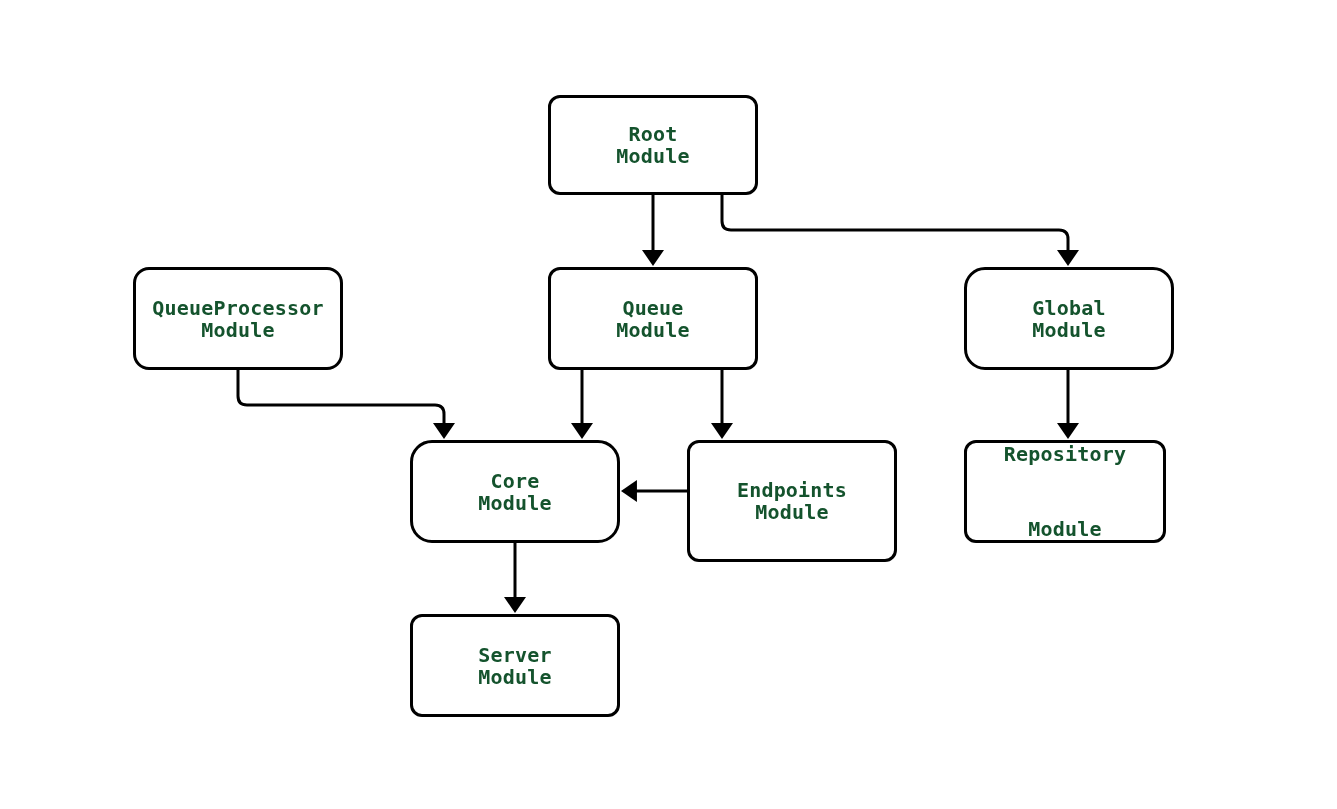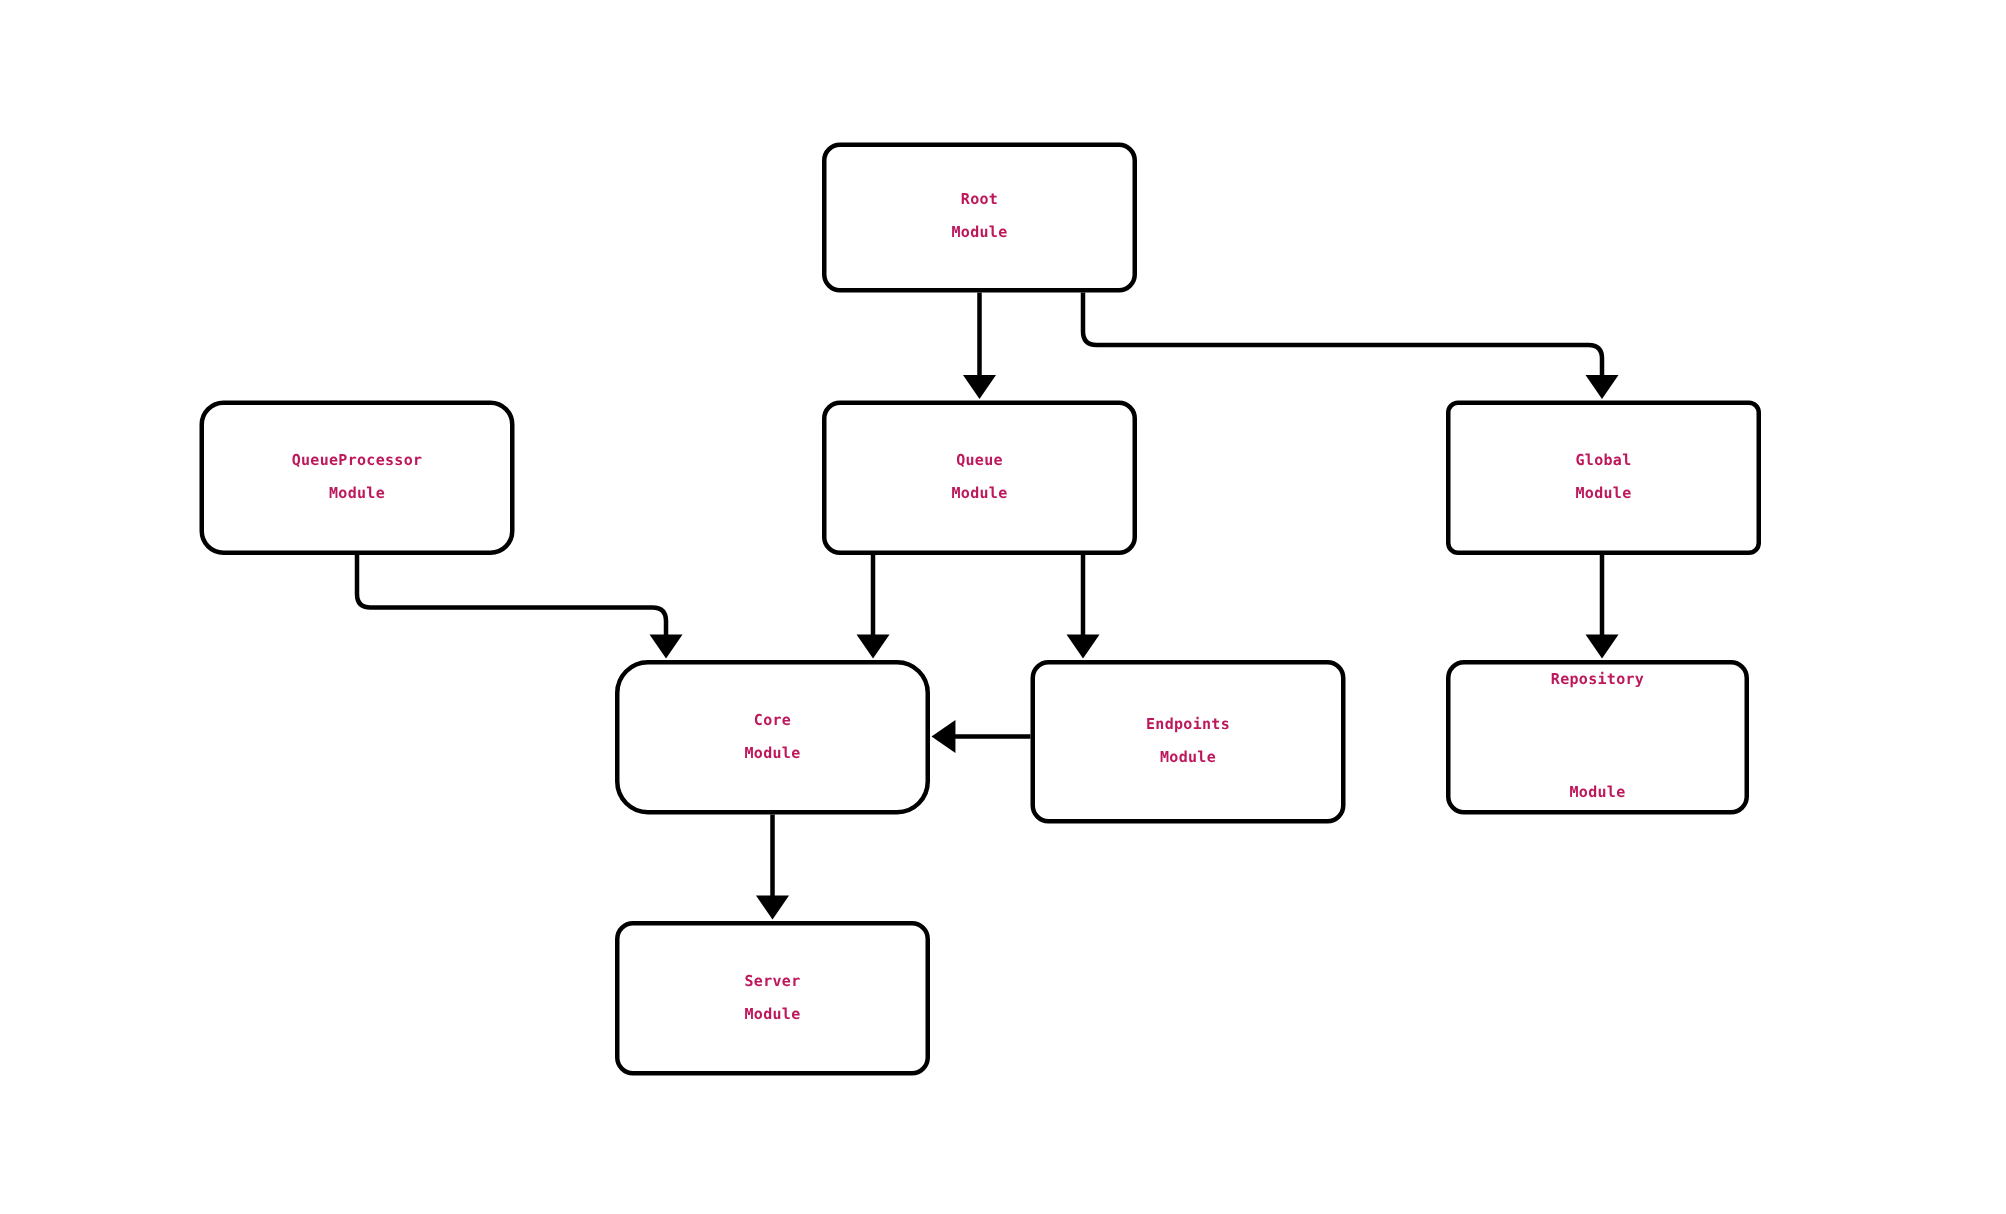--- a/index.html
+++ b/index.html
@@ -30,23 +30,23 @@
     position: absolute;
     box-sizing: border-box;
     border: 3px solid #000000;
     border-radius: 12px;
     background: #ffffff;
     display: flex;
     flex-direction: column;
     align-items: center;
     justify-content: center;
     text-align: center;
-    color: #be185d;
+    color: #14532d;
     font-family: "DejaVu Sans Mono", "Liberation Mono", monospace;
-    font-size: 10px;
+    font-size: 20px;
     font-weight: 600;
     line-height: 22px;
     letter-spacing: 0.2px;
     z-index: 2;
   }
   .node .line1, .node .line2 {
     display: block;
     white-space: pre;
   }
 </style>
@@ -94,29 +94,29 @@
         <span class="line2">Module</span>
       </div>
       <div class="node" style="left: 133px; top: 267px; width: 210px; height: 103px; border-width: 3px; border-color: rgb(0, 0, 0); border-radius: 16px; background: rgb(255, 255, 255);">
         <span class="line1">QueueProcessor</span>
         <span class="line2">Module</span>
       </div>
       <div class="node" style="left: 548px; top: 267px; width: 210px; height: 103px; border-width: 3px; border-color: rgb(0, 0, 0); border-radius: 12px; background: rgb(255, 255, 255);">
         <span class="line1">Queue</span>
         <span class="line2">Module</span>
       </div>
-      <div class="node" style="left: 964px; top: 267px; width: 210px; height: 103px; border-width: 3px; border-color: rgb(0, 0, 0); border-radius: 8px; background: rgb(255, 255, 255);">
+      <div class="node" style="left: 964px; top: 267px; width: 210px; height: 103px; border-width: 3px; border-color: rgb(0, 0, 0); border-radius: 21px; background: rgb(255, 255, 255);">
         <span class="line1">Global</span>
         <span class="line2">Module</span>
       </div>
       <div class="node" style="left: 410px; top: 440px; width: 210px; height: 103px; border-width: 3px; border-color: rgb(0, 0, 0); border-radius: 22px; background: rgb(255, 255, 255);">
         <span class="line1">Core</span>
         <span class="line2">Module</span>
       </div>
-      <div class="node" style="left: 687px; top: 440px; width: 210px; height: 109px; border-width: 3px; border-color: rgb(0, 0, 0); border-radius: 12px; background: rgb(255, 255, 255);">
+      <div class="node" style="left: 687px; top: 440px; width: 210px; height: 122px; border-width: 3px; border-color: rgb(0, 0, 0); border-radius: 12px; background: rgb(255, 255, 255);">
         <span class="line1">Endpoints</span>
         <span class="line2">Module</span>
       </div>
       <div class="node" style="left: 964px; top: 440px; width: 202px; height: 103px; border-width: 3px; border-color: rgb(0, 0, 0); border-radius: 12px; background: rgb(255, 255, 255); justify-content: space-between;">
         <span class="line1">Repository</span>
         <span class="line2">Module</span>
       </div>
       <div class="node" style="left: 410px; top: 614px; width: 210px; height: 103px; border-width: 3px; border-color: rgb(0, 0, 0); border-radius: 12px; background: rgb(255, 255, 255);">
         <span class="line1">Server</span>
         <span class="line2">Module</span>

